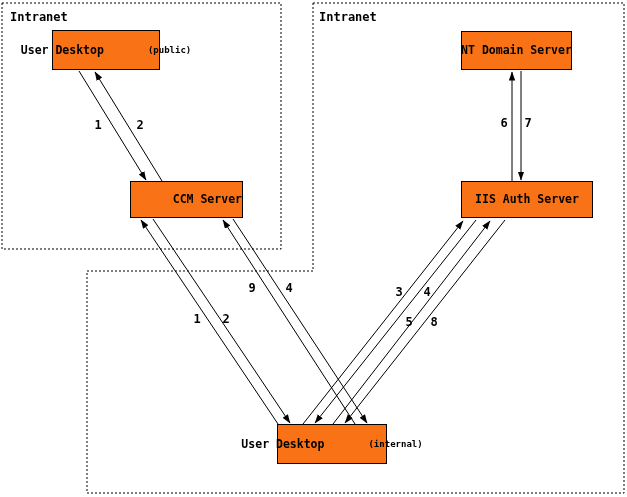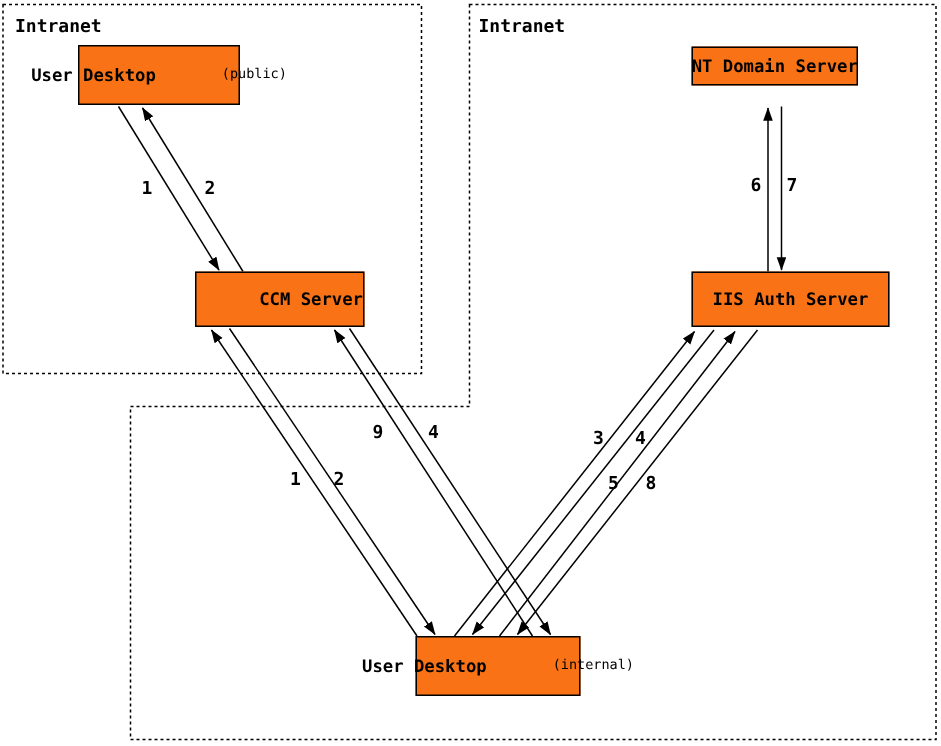--- a/index.html
+++ b/index.html
@@ -8,21 +8,21 @@
     font-family:"DejaVu Sans Mono","Liberation Mono",monospace; color:#000000;
     overflow:hidden;
   }
   .diagram-svg { position:absolute; left:0; top:0; width:627px; height:497px; }
   .node {
     position:absolute; box-sizing:border-box; border:1px solid #000000;
     background:#f97316; display:flex; flex-direction:row;
     align-items:center; justify-content:center; text-align:center;gap:44px;
   }
   .node-label { font-weight:bold; font-size:11.5px; line-height:13px; white-space:nowrap; }
-  .node-sublabel { font-weight:normal; font-size:9px; line-height:10px; white-space:nowrap; }
+  .node-sublabel { font-weight:bold; font-size:9px; line-height:10px; white-space:nowrap; }
   .zone-label { position:absolute; font-weight:bold; font-size:12px; line-height:12px; white-space:nowrap; }
   .edge-label {
     position:absolute; transform:translate(-50%,-50%);
     font-weight:bold; font-size:12px; line-height:12px; white-space:nowrap;
   }
 </style>
 </head>
 <body>
 
 <div class="canvas">
@@ -61,21 +61,21 @@
 
   <div class="node" style="left:52px; top:30px; width:108px; height:40px;">
     <span class="node-label">User Desktop</span>
     <span class="node-sublabel">(public)</span>
   </div>
 
   <div class="node" style="left:130px; top:181px; width:113px; height:37px;justify-content:flex-end;">
     <span class="node-label">CCM Server</span>
   </div>
 
-  <div class="node" style="left:461px; top:31px; width:111px; height:26px;">
+  <div class="node" style="left:461px; top:31px; width:111px; height:39px;">
     <span class="node-label">NT Domain Server</span>
   </div>
 
   <div class="node" style="left:461px; top:181px; width:132px; height:37px;">
     <span class="node-label">IIS Auth Server</span>
   </div>
 
   <div class="node" style="left:277px; top:424px; width:110px; height:40px;">
     <span class="node-label">User Desktop</span>
     <span class="node-sublabel">(internal)</span>

